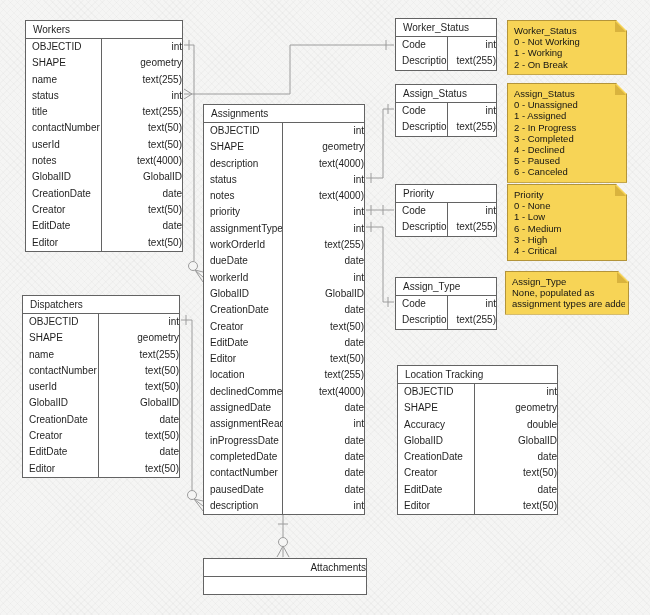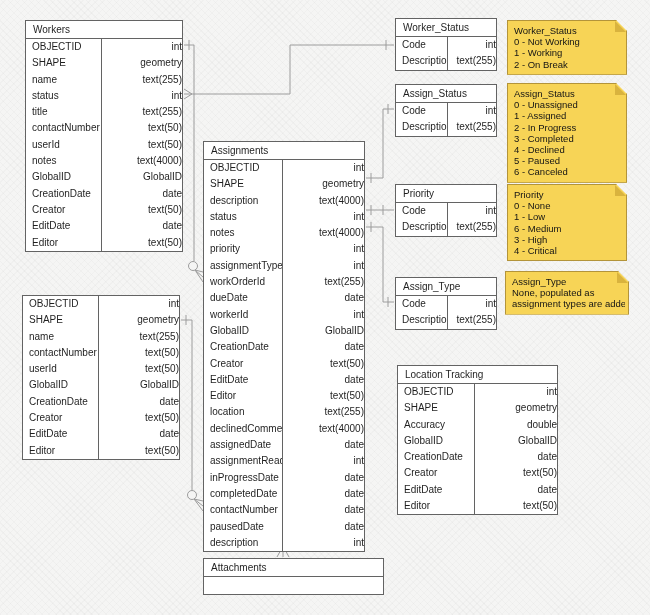--- a/index.html
+++ b/index.html
@@ -125,20 +125,21 @@
           <div class="er-row">text(4000)</div>
           <div class="er-row">GlobalID</div>
           <div class="er-row">date</div>
           <div class="er-row">text(50)</div>
           <div class="er-row">date</div>
           <div class="er-row">text(50)</div>
         </div>
       </div>
     </div>
     <div class="er-table" style="left: 22px; top: 295px; width: 158px;">
+      <div class="er-title">Dispatchers</div>
       <div class="er-body">
         <div class="er-col" style="width: 48%;">
           <div class="er-row">OBJECTID</div>
           <div class="er-row">SHAPE</div>
           <div class="er-row">name</div>
           <div class="er-row">contactNumber</div>
           <div class="er-row">userId</div>
           <div class="er-row">GlobalID</div>
           <div class="er-row">CreationDate</div>
           <div class="er-row">Creator</div>
@@ -152,21 +153,21 @@
           <div class="er-row">text(50)</div>
           <div class="er-row">text(50)</div>
           <div class="er-row">GlobalID</div>
           <div class="er-row">date</div>
           <div class="er-row">text(50)</div>
           <div class="er-row">date</div>
           <div class="er-row">text(50)</div>
         </div>
       </div>
     </div>
-    <div class="er-table" style="left: 203px; top: 104px; width: 162px; margin-top: 37px;">
+    <div class="er-table" style="left: 203px; top: 104px; width: 162px;">
       <div class="er-title">Assignments</div>
       <div class="er-body">
         <div class="er-col" style="width: 49%;">
           <div class="er-row">OBJECTID</div>
           <div class="er-row">SHAPE</div>
           <div class="er-row">description</div>
           <div class="er-row">status</div>
           <div class="er-row">notes</div>
           <div class="er-row">priority</div>
           <div class="er-row">assignmentType</div>
@@ -286,21 +287,21 @@
           <div class="er-row">geometry</div>
           <div class="er-row">double</div>
           <div class="er-row">GlobalID</div>
           <div class="er-row">date</div>
           <div class="er-row">text(50)</div>
           <div class="er-row">date</div>
           <div class="er-row">text(50)</div>
         </div>
       </div>
     </div>
-    <div class="er-table" style="left: 203px; top: 558px; width: 181px;">
+    <div class="er-table" style="left: 203px; top: 558px; width: 164px; text-align: right;">
       <div class="er-title">Attachments</div>
       <div class="er-empty-row"></div>
     </div>
     <div class="note" style="left: 507px; top: 20px; width: 120px;">
       <div class="note-line">Worker_Status</div>
       <div class="note-line">0 - Not Working</div>
       <div class="note-line">1 - Working</div>
       <div class="note-line">2 - On Break</div>
       <div class="note-fold"></div>
     </div>

